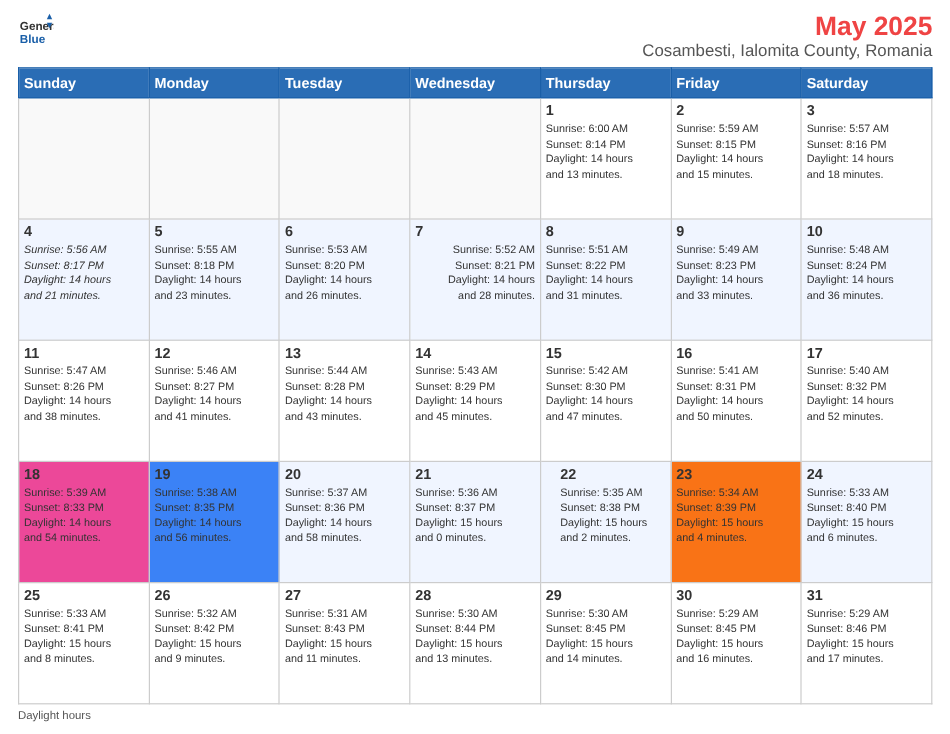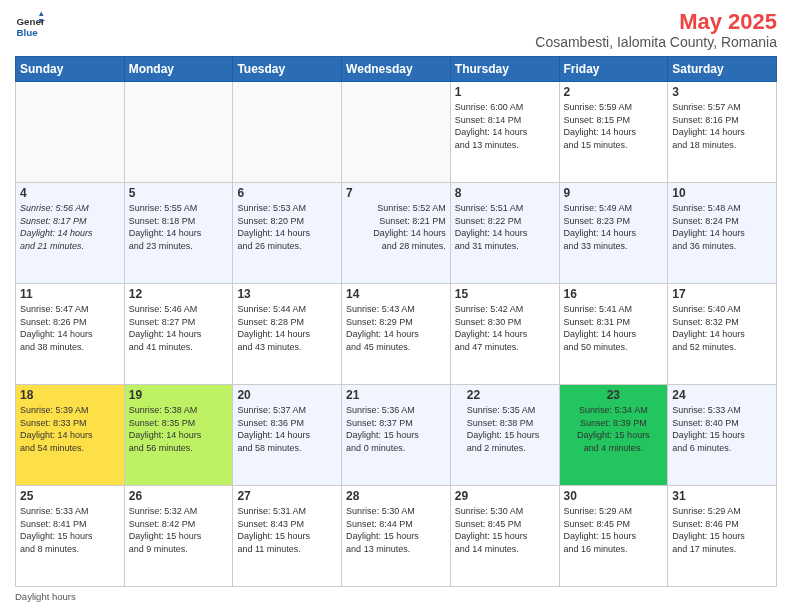--- a/index.html
+++ b/index.html
@@ -249,28 +249,28 @@
           </td>
           <td>
             <span class="day-num">17</span>
             <div class="day-info" style="white-space: pre-line;">Sunrise: 5:40 AM
 Sunset: 8:32 PM
 Daylight: 14 hours
 and 52 minutes.</div>
           </td>
         </tr>
         <tr>
-          <td style="background: #fde047;">
+          <td style="background: #ec4899;">
             <span class="day-num">18</span>
             <div class="day-info" style="white-space: pre-line;">Sunrise: 5:39 AM
 Sunset: 8:33 PM
 Daylight: 14 hours
 and 54 minutes.</div>
           </td>
-          <td style="background: #bef264;">
+          <td style="background: #3b82f6;">
             <span class="day-num">19</span>
             <div class="day-info" style="white-space: pre-line;">Sunrise: 5:38 AM
 Sunset: 8:35 PM
 Daylight: 14 hours
 and 56 minutes.</div>
           </td>
           <td style="background: rgb(240, 245, 255);">
             <span class="day-num">20</span>
             <div class="day-info" style="white-space: pre-line;">Sunrise: 5:37 AM
 Sunset: 8:36 PM
@@ -284,21 +284,21 @@
 Daylight: 15 hours
 and 0 minutes.</div>
           </td>
           <td style="background: rgb(240, 245, 255); padding-left: 16px;">
             <span class="day-num">22</span>
             <div class="day-info" style="white-space: pre-line;">Sunrise: 5:35 AM
 Sunset: 8:38 PM
 Daylight: 15 hours
 and 2 minutes.</div>
           </td>
-          <td style="background: #22c55e; text-align: center;">
+          <td style="background: #f97316;">
             <span class="day-num">23</span>
             <div class="day-info" style="white-space: pre-line;">Sunrise: 5:34 AM
 Sunset: 8:39 PM
 Daylight: 15 hours
 and 4 minutes.</div>
           </td>
           <td style="background: rgb(240, 245, 255);">
             <span class="day-num">24</span>
             <div class="day-info" style="white-space: pre-line;">Sunrise: 5:33 AM
 Sunset: 8:40 PM

